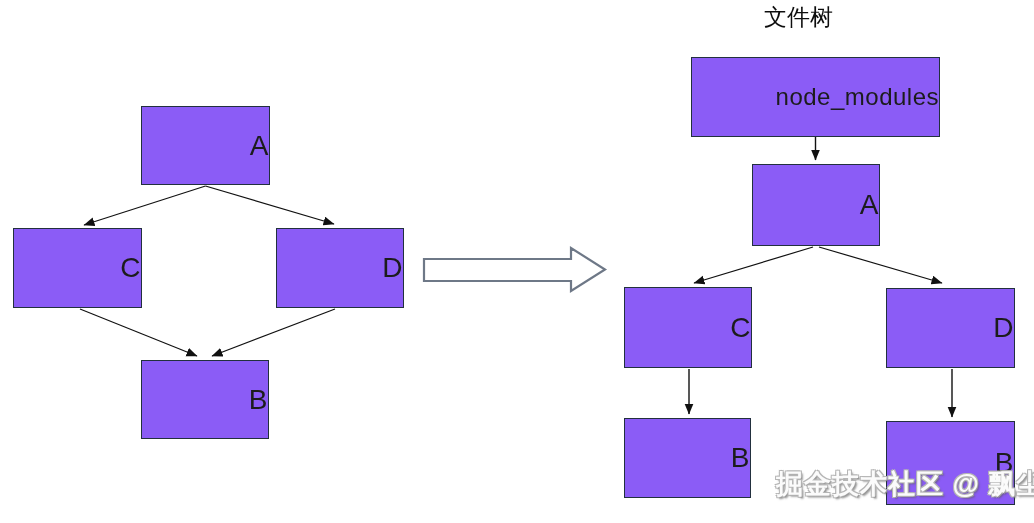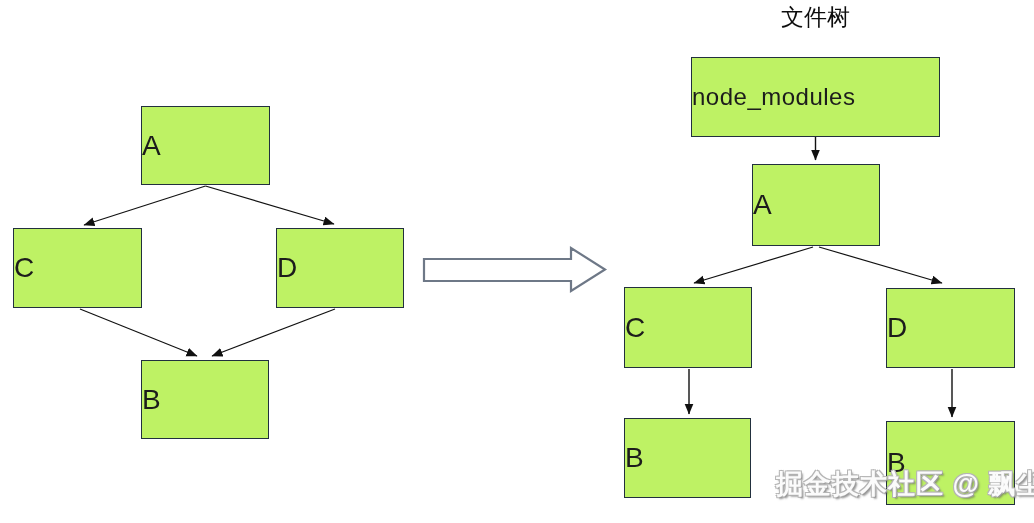--- a/index.html
+++ b/index.html
@@ -17,25 +17,25 @@
   }
   .wires {
     position: absolute;
     left: 0; top: 0;
     width: 1034px; height: 523px;
     pointer-events: none;
   }
   .node {
     position: absolute;
     box-sizing: border-box;
-    background: #bef264;
+    background: #8b5cf6;
     border: 1.5px solid #22303e;
     display: flex;
     align-items: center;
-    justify-content: flex-start;
+    justify-content: flex-end;
     color: #1c1c1c;
     font-size: 28px;
     font-weight: 400;
     letter-spacing: 0.5px;
   }
   .node.wide { font-size: 24px; letter-spacing: 0.5px; }
   .diagram-title {
     position: absolute;
     text-align: center;
     color: #0d0d0d;
@@ -93,21 +93,21 @@
   <div class="node" style="left:13px; top:228px; width:129px; height:80px;">
     <span>C</span>
   </div>
   <div class="node" style="left:276px; top:228px; width:128px; height:80px;">
     <span>D</span>
   </div>
   <div class="node" style="left:141px; top:360px; width:128px; height:79px;">
     <span>B</span>
   </div>
 
-  <div class="diagram-title" style="left:691px; top:2px; width:249px;">文件树</div>
+  <div class="diagram-title" style="left:674px; top:2px; width:249px;">文件树</div>
 
   <div class="node wide" style="left:691px; top:57px; width:249px; height:80px;">
     <span>node_modules</span>
   </div>
   <div class="node" style="left:752px; top:164px; width:128px; height:82px;">
     <span>A</span>
   </div>
   <div class="node" style="left:624px; top:287px; width:128px; height:81px;">
     <span>C</span>
   </div>

